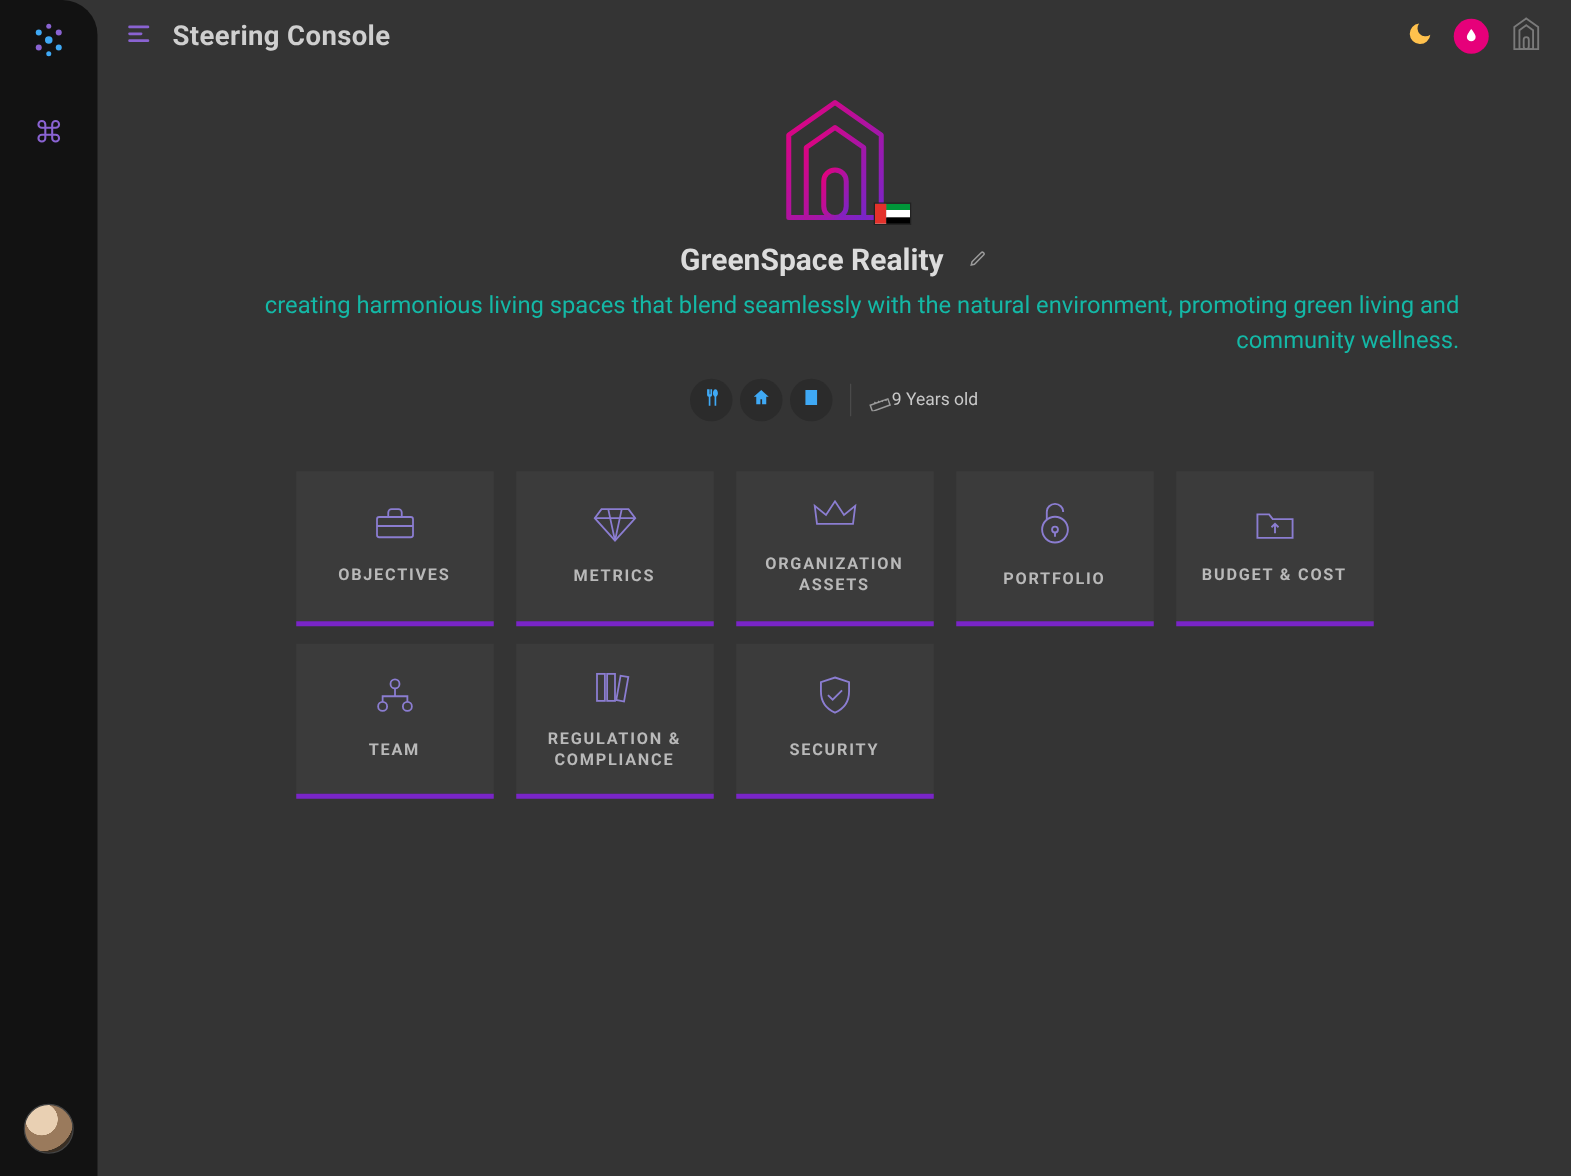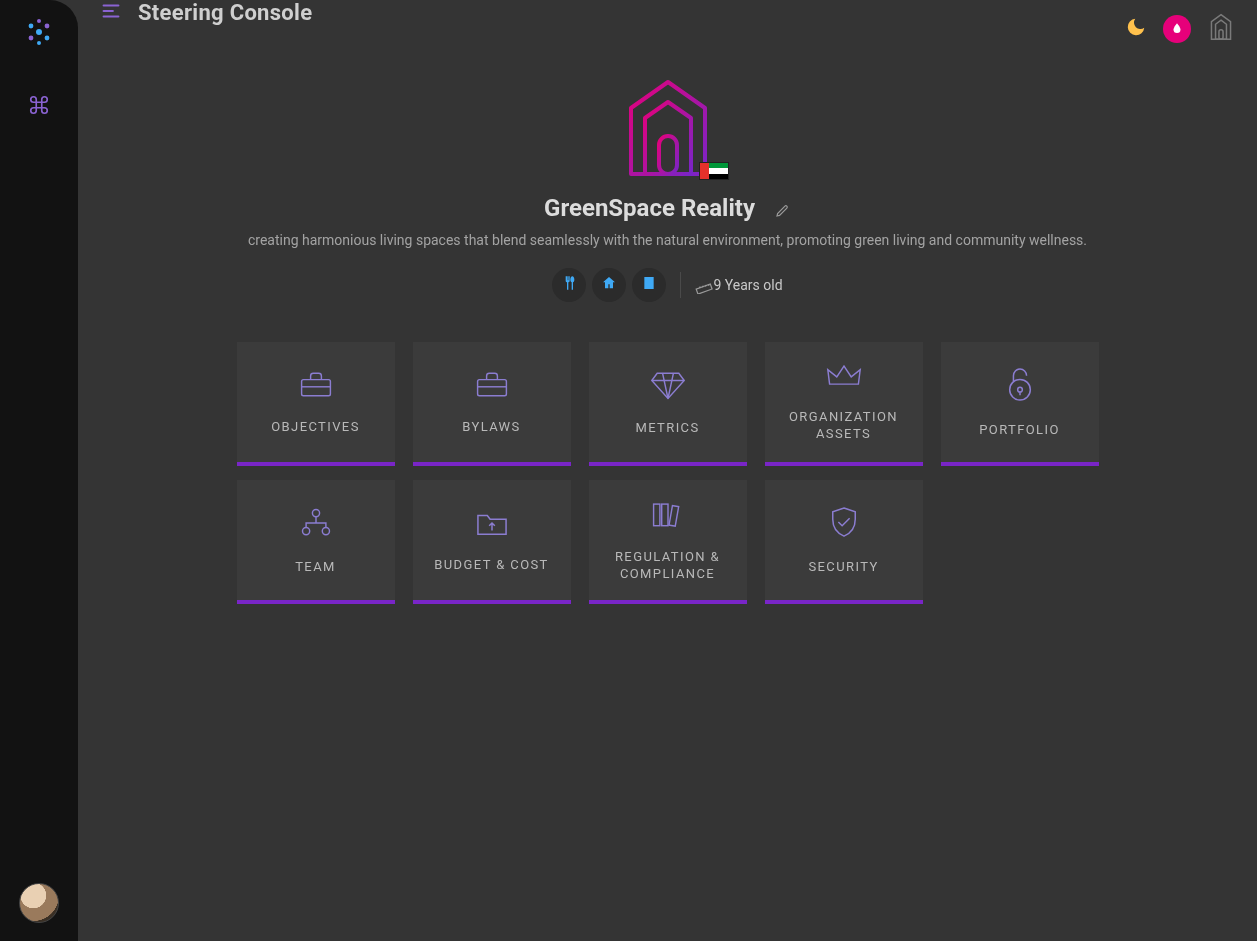--- a/index.html
+++ b/index.html
@@ -42,20 +42,21 @@
     background: radial-gradient(circle at 35% 30%, #e9d0b3 0 35%, #9a7a5c 36% 70%, #3a2f24 71% 100%);
     border: 1px solid #444;
     cursor: pointer;
   }
 
   
   .main { flex: 1; display: flex; flex-direction: column; }
   .topbar {
     height: 58px;
     display: flex;
+    align-items: center;
     padding: 0 22px;
     gap: 16px;
   }
   .hamburger { color: #8a63d2; cursor: pointer; }
   .page-title {
     font-size: 22px;
     font-weight: 700;
     color: #cfcfcf;
     letter-spacing: 0.3px;
   }
@@ -93,28 +94,29 @@
     overflow: hidden;
   }
   .flag::before, .flag::after, .flag .stripe {
     content:""; position:absolute; left:33%; right:0; height:33.34%;
   }
   .flag::before { top:0; background:#009739; }
   .flag .stripe { top:33.33%; background:#fff; }
   .flag::after { bottom:0; background:#000; }
   .flag .red { position:absolute; left:0; top:0; width:33%; height:100%; background:#e4312b; }
 
-  .org-name-row { display: flex; align-items: flex-end; gap: 20px; margin-top: 2px;}
+  .org-name-row { display: flex; align-items: center; gap: 20px; margin-top: 2px;}
   .org-name {
     font-size: 24px; font-weight: 700; color: #dcdcdc;
   }
   .edit-btn { color: #9b9b9b; cursor: pointer; }
   .org-desc {
-    color: #a3a3a3; font-size: 14px; max-width: 1000px;
+    color: #14b8a6; font-size: 19px; max-width: 1000px;
     line-height: 1.45;
+    text-align: right;
   }
   .chips-row {
     display: flex; align-items: center; gap: 8px; margin-top: 10px;
   }
   .chip {
     width: 34px; height: 34px; border-radius: 50%;
     background: #2b2b2b;
     display: flex; align-items: center; justify-content: center;
     color: #3fa9f5;
     cursor: pointer;
@@ -122,20 +124,21 @@
   .vr { width: 1px; height: 26px; background: #4a4a4a; margin: 0 6px; }
   .age-wrap { display: flex; align-items: center; gap: 0; color: #c9c9c9; font-size: 14px; }
   .age-wrap svg { color: #9a9a9a; }
 
   .tiles {
     display: grid;
     grid-template-columns: repeat(5, 158px);
     gap: 18px;
     justify-content: center;
     margin: 40px auto 0 auto;
+    font-weight: bold;
   }
   .tile {
     background: #3b3b3b;
     height: 120px;
     display: flex; flex-direction: column; align-items: center; justify-content: center;
     gap: 14px;
     position: relative;
     cursor: pointer;
     padding: 10px 8px;
     text-align: center;
@@ -273,28 +276,20 @@
       <div class="tiles" id="tiles">
           <div class="tile">
             <span class="icon"><svg width="36" height="30" viewBox="0 0 40 32" fill="none" stroke="currentColor" stroke-width="1.6">
                 <rect x="4" y="10" width="32" height="18" rx="2"></rect>
                 <path d="M14 10V6a3 3 0 013-3h6a3 3 0 013 3v4"></path>
                 <path d="M4 18h32"></path>
               </svg></span>
             <span class="label">OBJECTIVES</span>
           </div>
           <div class="tile">
-            <span class="icon"><svg width="36" height="30" viewBox="0 0 40 32" fill="none" stroke="currentColor" stroke-width="1.6">
-                <rect x="4" y="10" width="32" height="18" rx="2"></rect>
-                <path d="M14 10V6a3 3 0 013-3h6a3 3 0 013 3v4"></path>
-                <path d="M4 18h32"></path>
-              </svg></span>
-            <span class="label">BYLAWS</span>
-          </div>
-          <div class="tile">
             <span class="icon"><svg width="36" height="32" viewBox="0 0 40 34" fill="none" stroke="currentColor" stroke-width="1.6">
                 <path d="M8 4h24l6 8-18 20L2 12l6-8z"></path>
                 <path d="M2 12h36M14 4l6 28M26 4l-6 28"></path>
               </svg></span>
             <span class="label">METRICS</span>
           </div>
           <div class="tile">
             <span class="icon"><svg width="36" height="28" viewBox="0 0 40 30" fill="none" stroke="currentColor" stroke-width="1.6">
                 <path d="M4 24l-2-16 10 8 8-12 8 12 10-8-2 16H4z"></path>
               </svg></span>
@@ -303,36 +298,36 @@
           <div class="tile">
             <span class="icon"><svg width="30" height="36" viewBox="0 0 32 38" fill="none" stroke="currentColor" stroke-width="1.6">
                 <circle cx="16" cy="24" r="11"></circle>
                 <circle cx="16" cy="24" r="2.5"></circle>
                 <path d="M16 26v4"></path>
                 <path d="M9 15V9a7 7 0 0114 0"></path>
               </svg></span>
             <span class="label">PORTFOLIO</span>
           </div>
           <div class="tile">
+            <span class="icon"><svg width="34" height="30" viewBox="0 0 36 32" fill="none" stroke="currentColor" stroke-width="1.6">
+                <path d="M3 8h10l3 4h17v16H3V8z"></path>
+                <path d="M18 24v-8M15 19l3-3 3 3"></path>
+              </svg></span>
+            <span class="label">BUDGET &amp; COST</span>
+          </div>
+          <div class="tile">
             <span class="icon"><svg width="36" height="34" viewBox="0 0 40 36" fill="none" stroke="currentColor" stroke-width="1.6">
                 <circle cx="20" cy="7" r="4"></circle>
                 <circle cx="9" cy="27" r="4"></circle>
                 <circle cx="31" cy="27" r="4"></circle>
                 <path d="M20 11v7M20 18H9v5M20 18h11v5"></path>
               </svg></span>
             <span class="label">TEAM</span>
           </div>
           <div class="tile">
-            <span class="icon"><svg width="34" height="30" viewBox="0 0 36 32" fill="none" stroke="currentColor" stroke-width="1.6">
-                <path d="M3 8h10l3 4h17v16H3V8z"></path>
-                <path d="M18 24v-8M15 19l3-3 3 3"></path>
-              </svg></span>
-            <span class="label">BUDGET &amp; COST</span>
-          </div>
-          <div class="tile">
             <span class="icon"><svg width="36" height="32" viewBox="0 0 40 34" fill="none" stroke="currentColor" stroke-width="1.6">
                 <rect x="4" y="6" width="7" height="24"></rect>
                 <rect x="13" y="6" width="7" height="24"></rect>
                 <rect x="23" y="8" width="7" height="22" transform="rotate(10 26 19)"></rect>
               </svg></span>
             <span class="label">REGULATION &amp; COMPLIANCE</span>
           </div>
           <div class="tile">
             <span class="icon"><svg width="30" height="34" viewBox="0 0 32 36" fill="none" stroke="currentColor" stroke-width="1.6">
                 <path d="M16 2l12 4v8c0 9-5 15-12 18C9 29 4 23 4 14V6l12-4z"></path>

